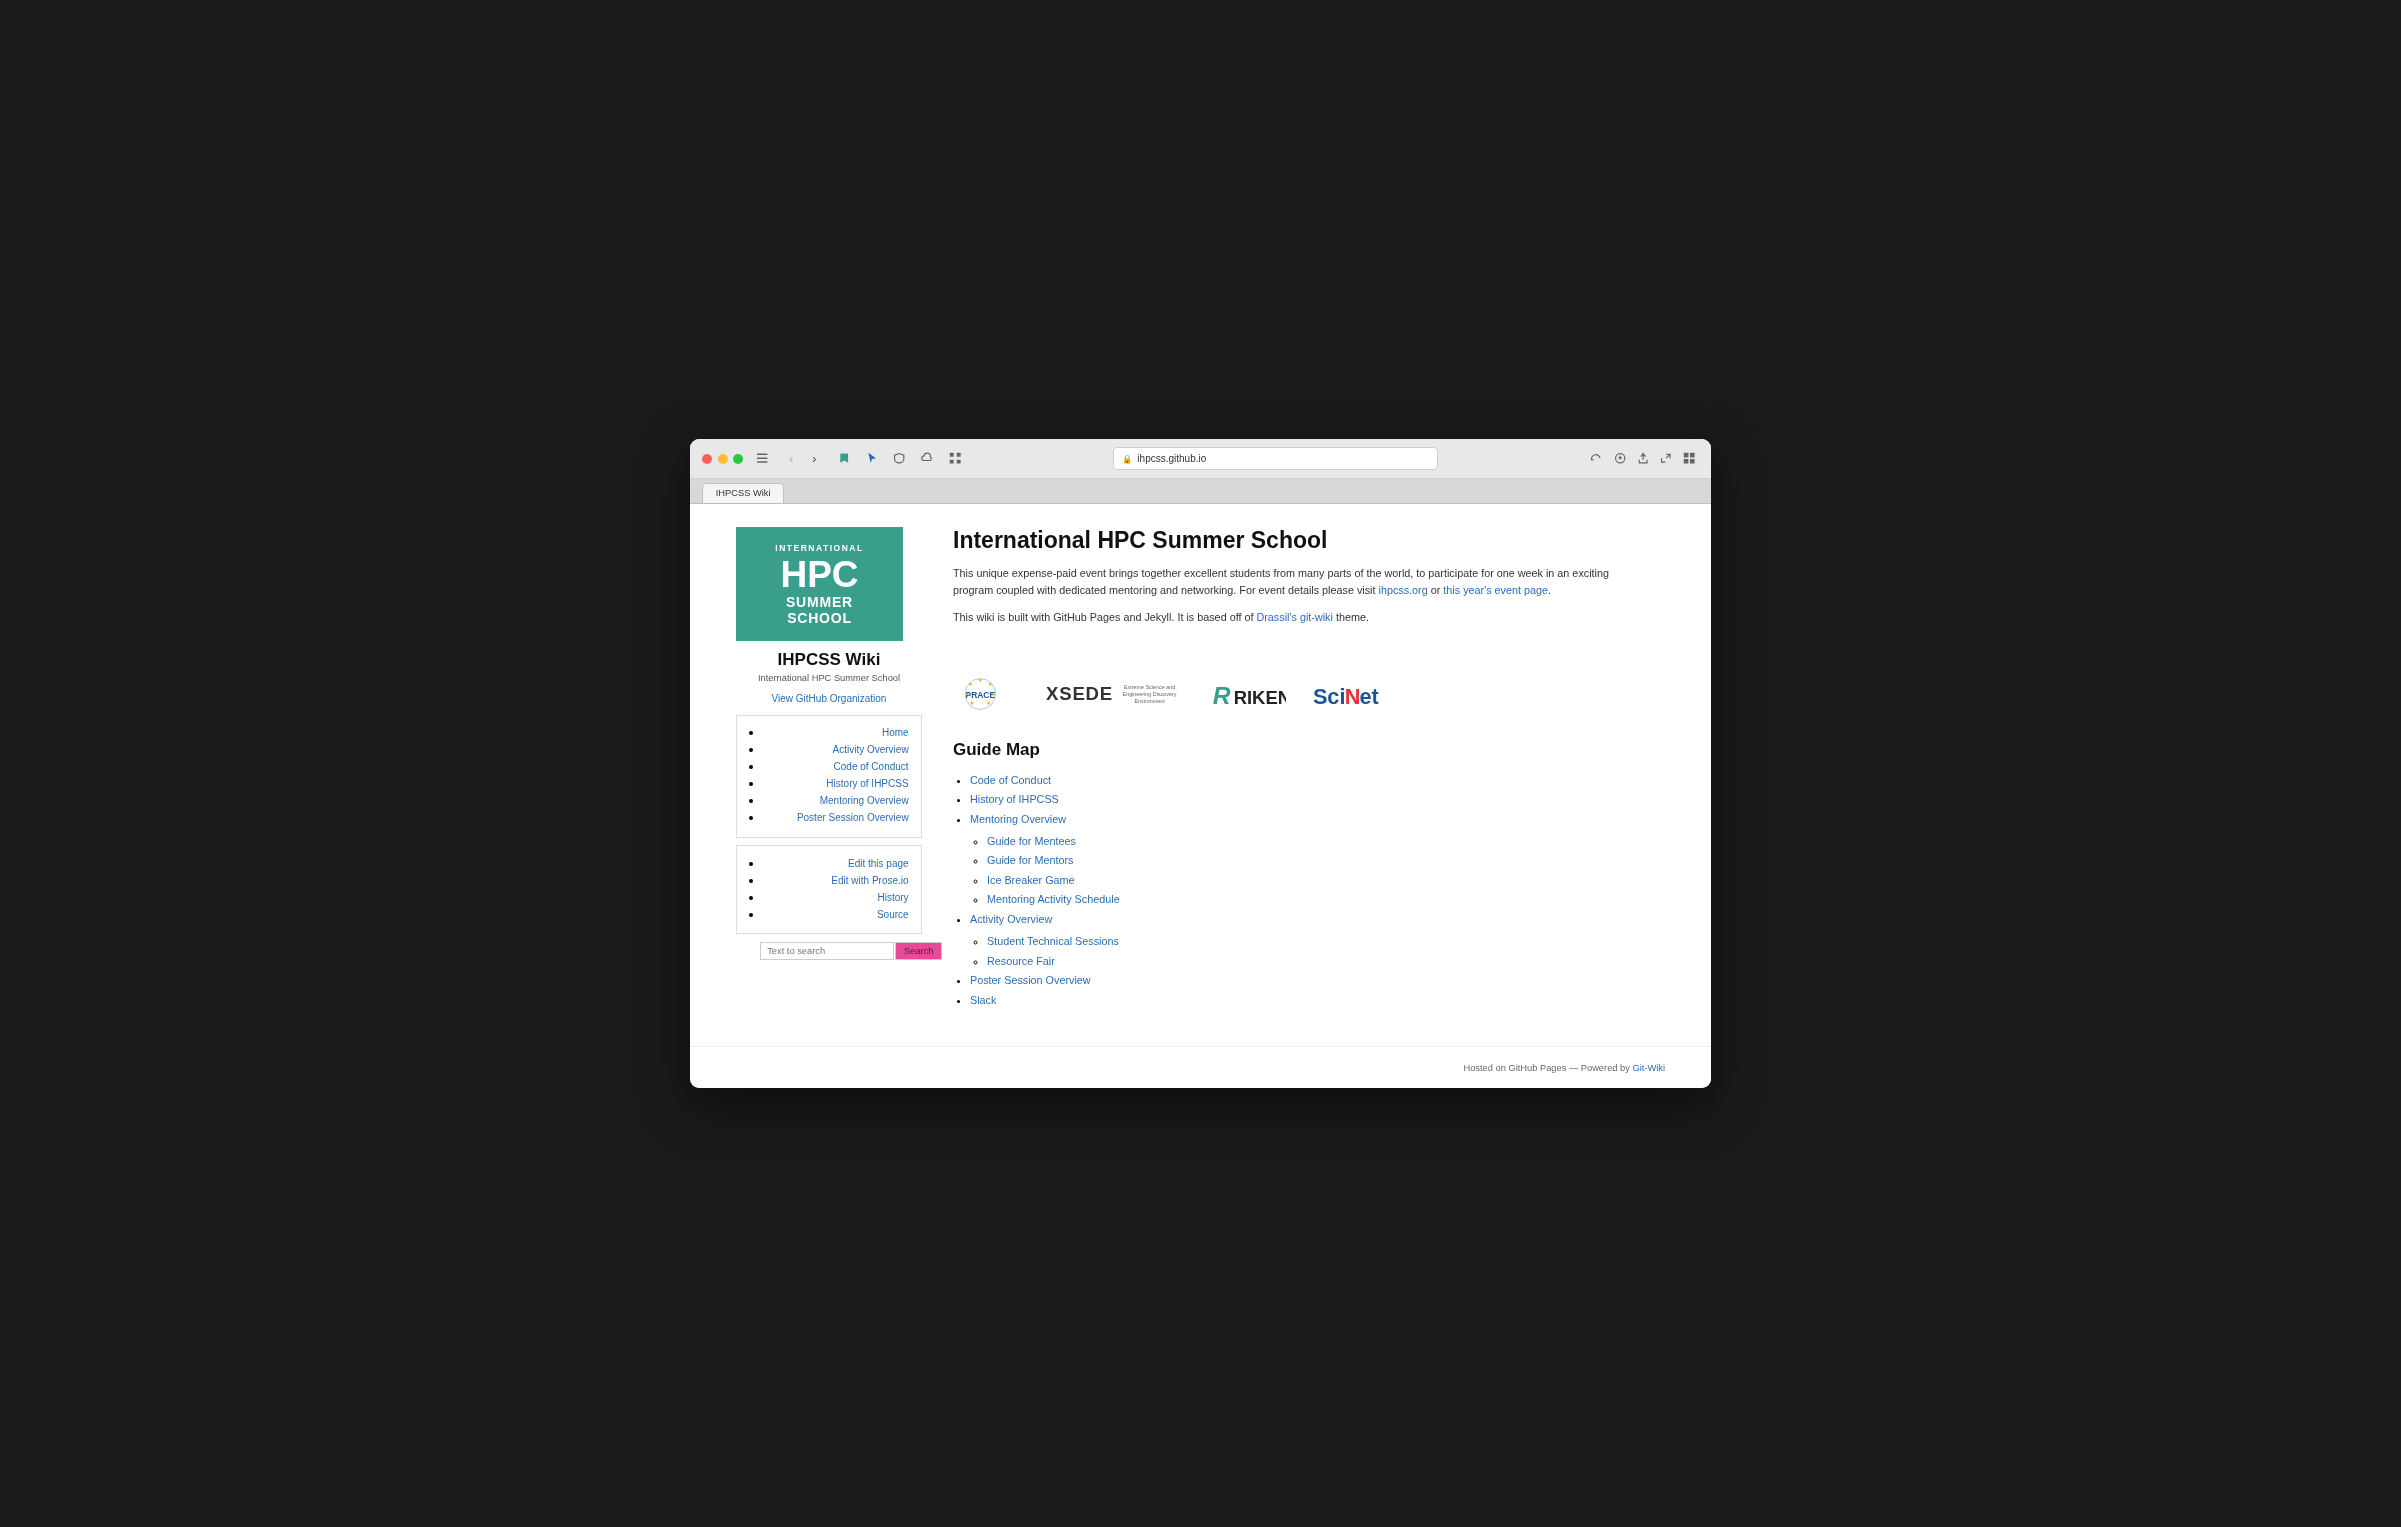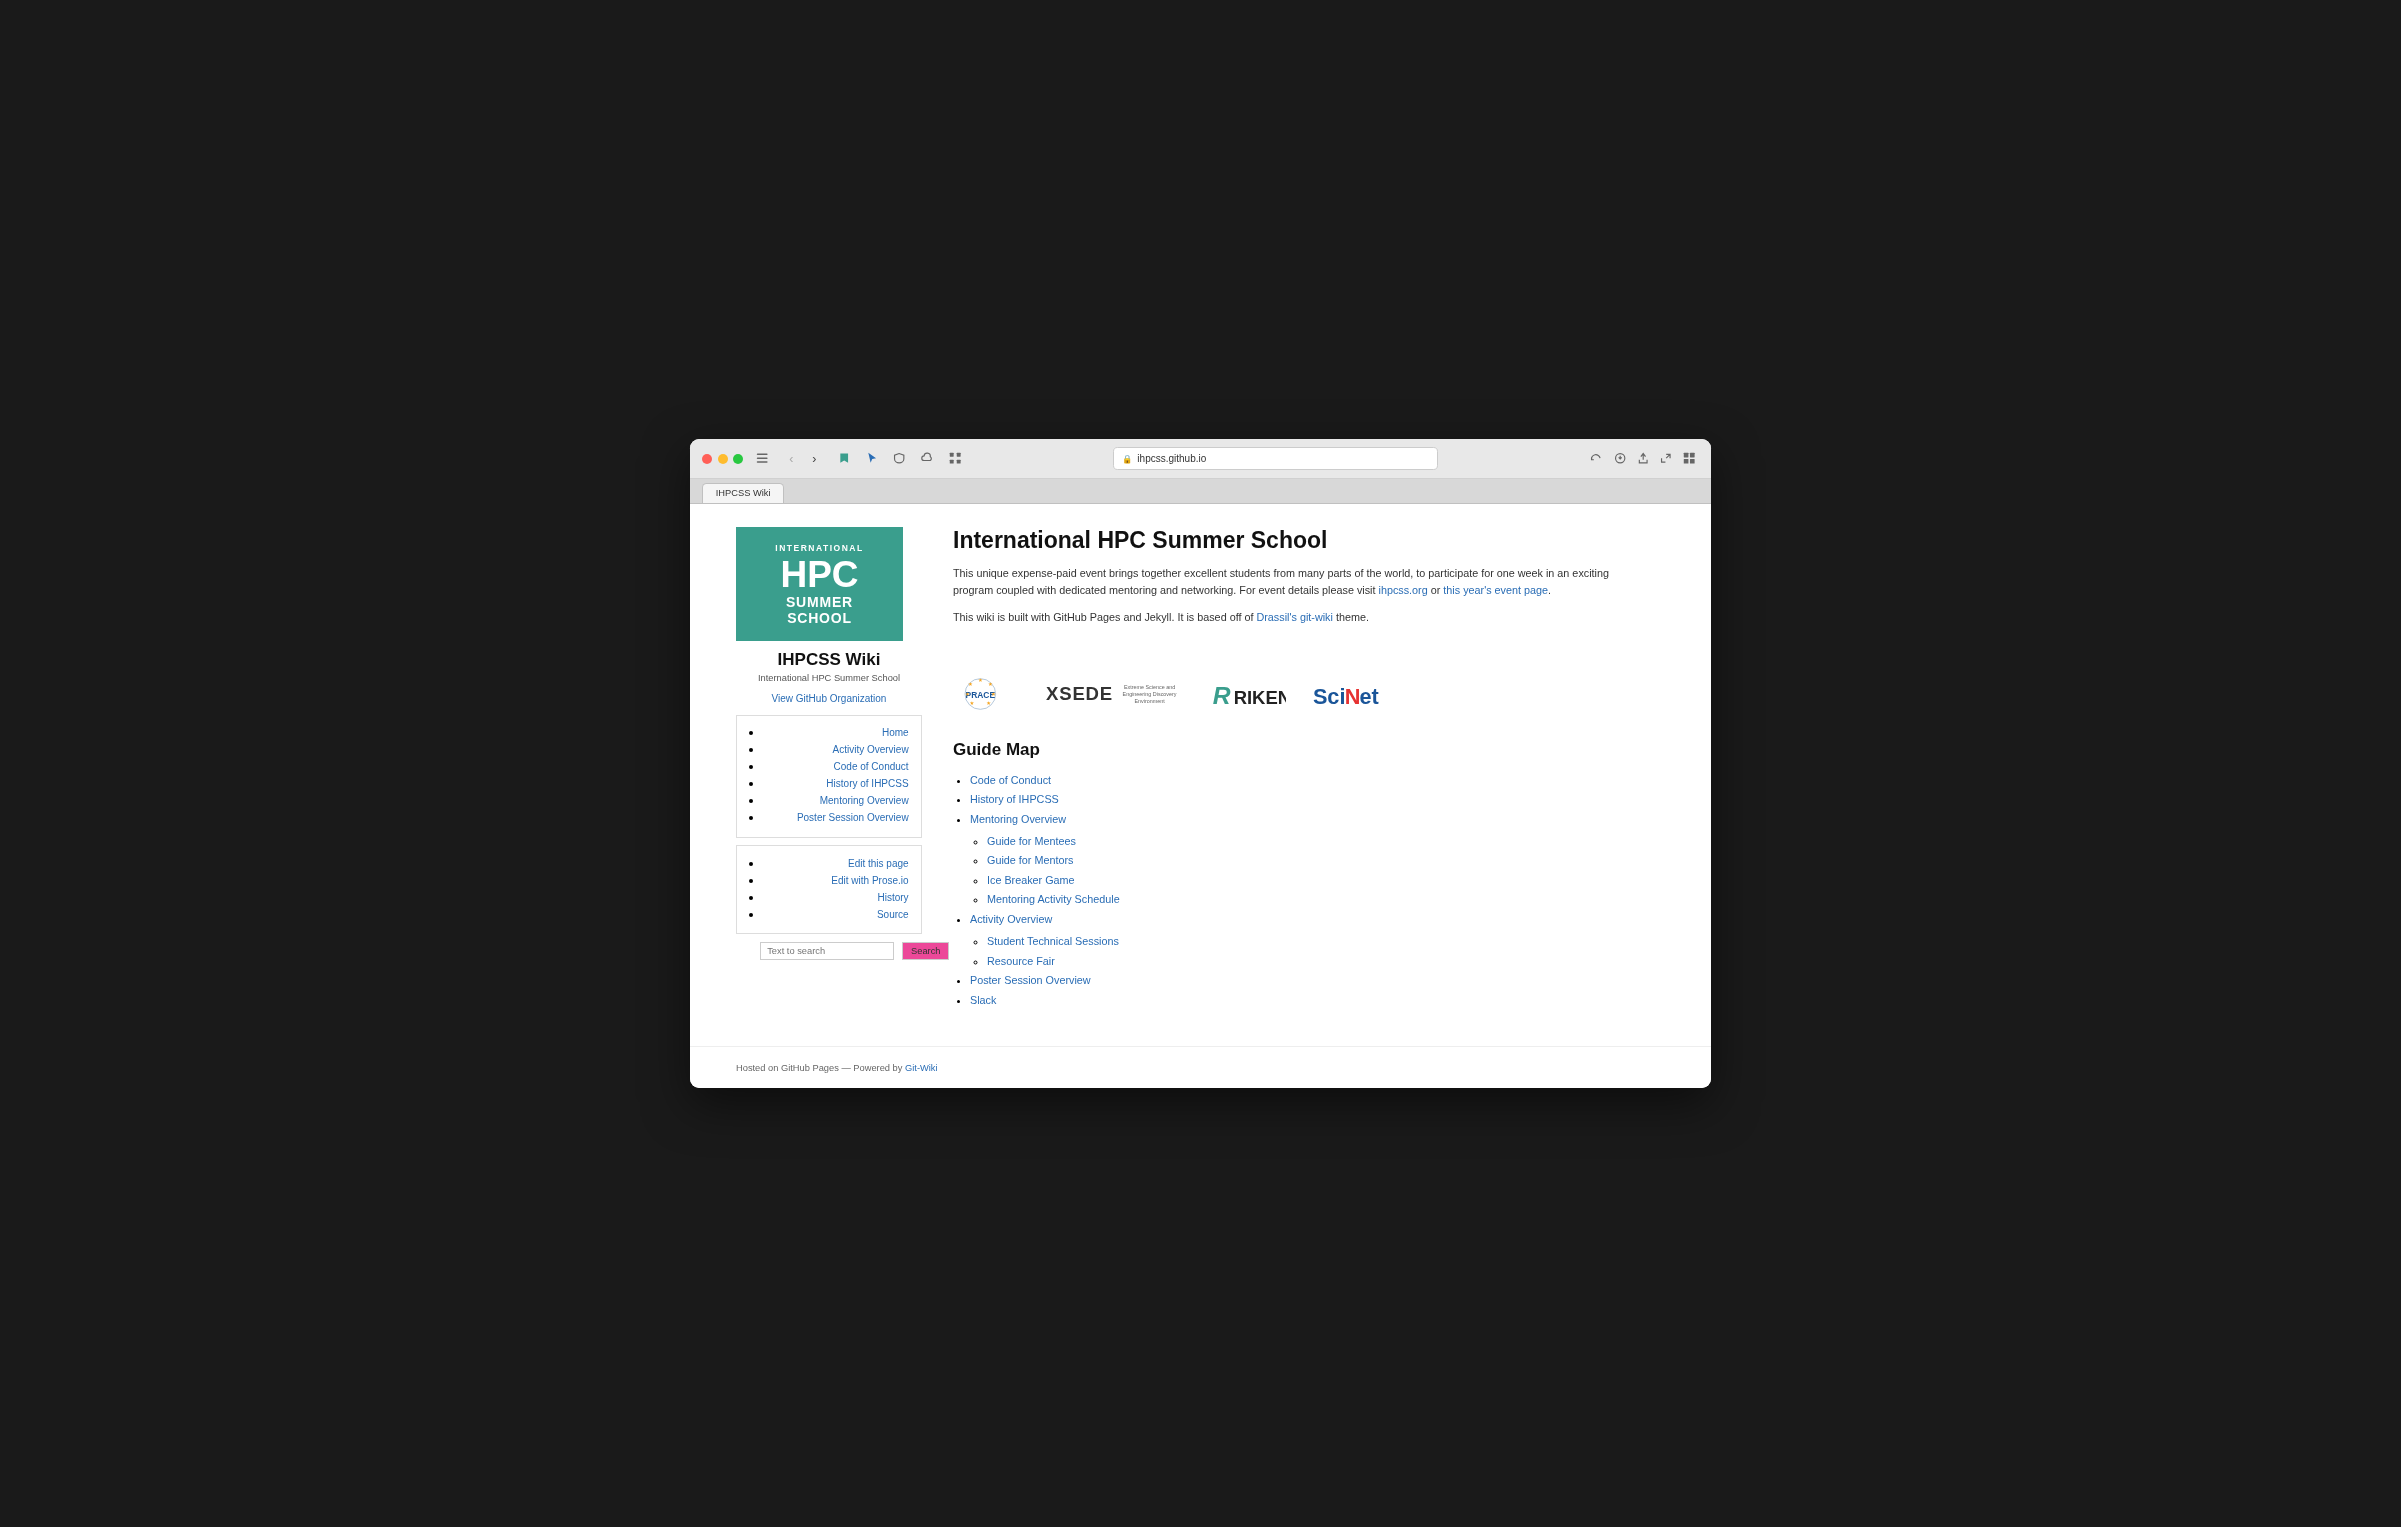--- a/index.html
+++ b/index.html
@@ -206,21 +206,21 @@
       margin-bottom: 3.1px;
     }
     .nav-box ul li a {
       color: #2a6db5;
       font-size: 10px;
       text-decoration: none;
     }
 
     .search-area {
       display: flex;
-      gap: 8px;
+      gap: 1px;
       margin-top: 7.7px;
       align-items: center;
       padding-left: 24px;
     }
     .search-input {
       border: 0.8px solid #ccc;
       padding: 3.1px 6.2px;
       font-size: 9.3px;
       color: #999;
       flex: 1;
@@ -309,21 +309,21 @@
       color: #2a6db5;
       text-decoration: none;
     }
 
     
     .footer {
       border-top: 0.8px solid #eee;
       padding: 15.5px 46px;
       font-size: 9.3px;
       color: #666;
-      text-align: left;
+      text-align: right;
     }
     .footer a {
       color: #2a6db5;
       text-decoration: none;
     }
   </style>
 </head>
 <body>
 
 <div class="browser-window">

